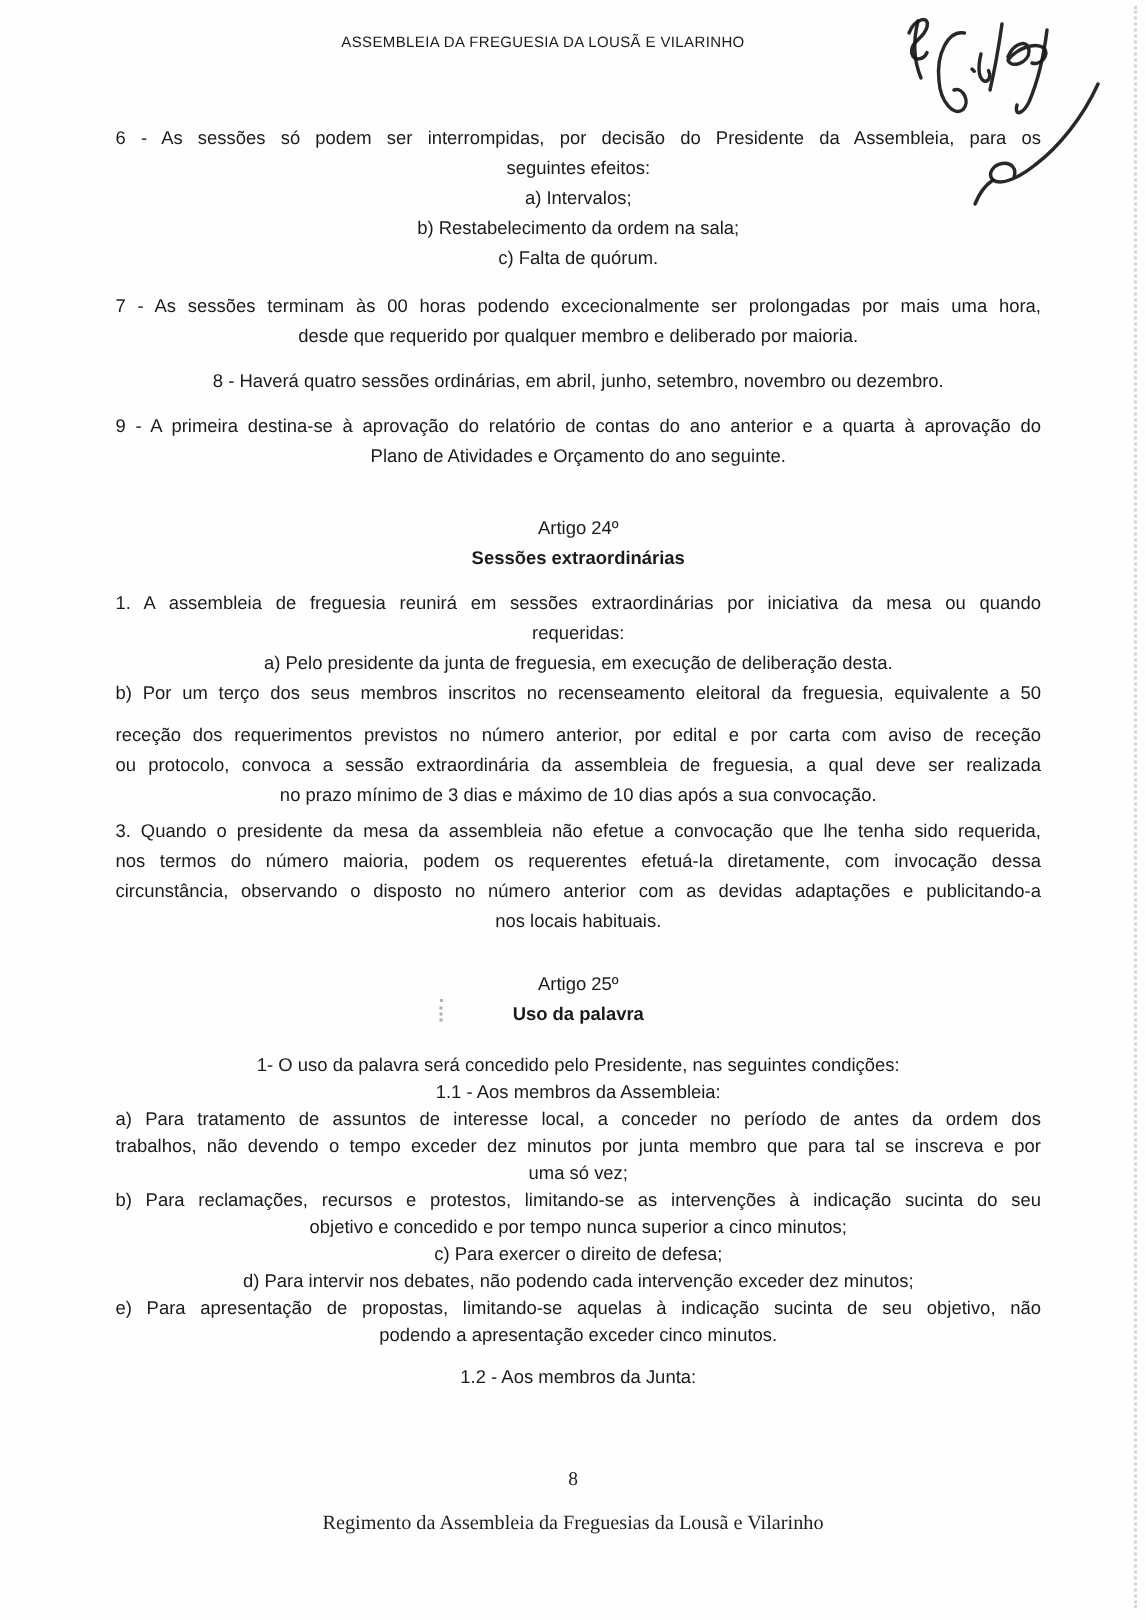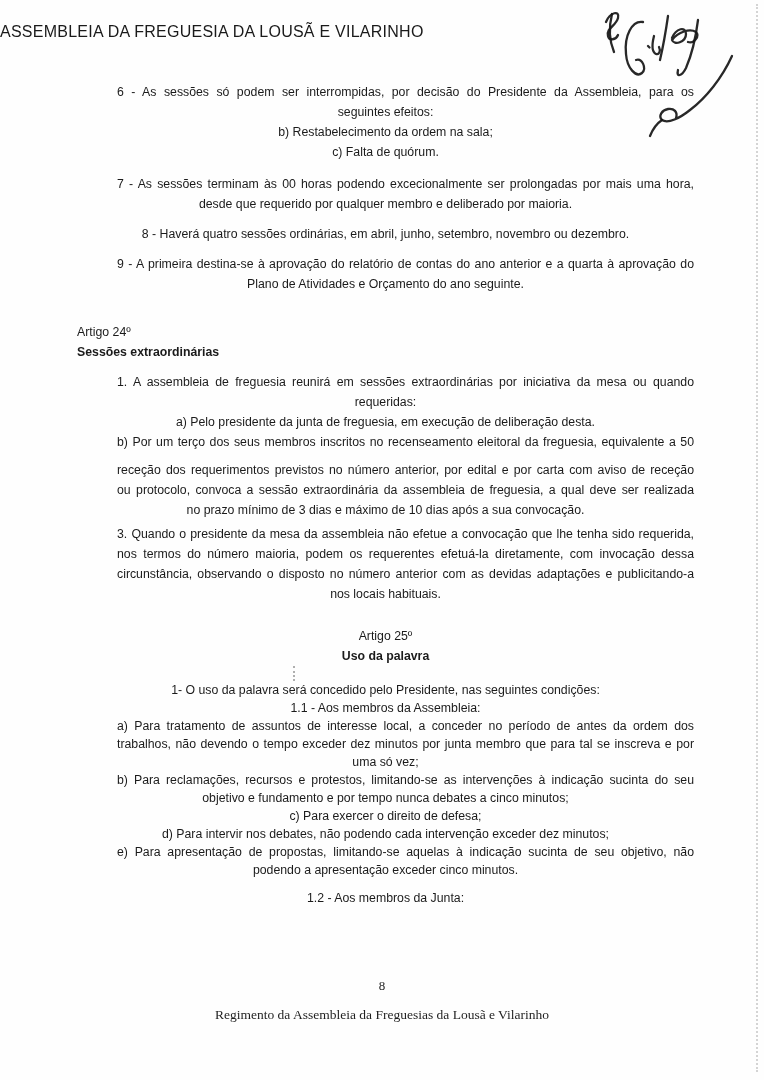--- a/index.html
+++ b/index.html
@@ -7,35 +7,35 @@
     width:764px;height:1080px;position:relative;overflow:hidden;
     background:#fdfdfc;color:#1c1c1c;
     font-family:"Liberation Sans",sans-serif;
   }
   .page{position:absolute;inset:0;background:#fefefe;}
   .scan-edge{position:absolute;top:4px;bottom:8px;left:756px;width:0;
     border-left:2px dotted #c6c6c6;opacity:.75;}
   .scan-mark{position:absolute;left:293px;top:666px;width:0;height:15px;
     border-left:2px dotted #8f8f8f;opacity:.7;}
   .header-title{
-    position:absolute;top:23px;left:0;width:724px;
-    font-size:16px;letter-spacing:.25px;color:#1a1a1a;
+    position:absolute;top:23px;left:0;width:724px;text-align:center;
+    font-size:10px;letter-spacing:.25px;color:#1a1a1a;
   }
   .signature{position:absolute;left:596px;top:2px;width:168px;height:172px;}
   .content{
     position:absolute;left:77px;top:82px;width:617px;
     font-size:12.3px;line-height:20px;color:#1b1b1b;
   }
   .ln{min-height:20px;}
-  .j{text-align:justify;text-align-last:justify;margin-left:40px;}
+  .j{text-align:justify;text-align-last:justify;}
   .l{text-align:center;}
   .blk{margin:0;}
   .mt8{margin-top:8px;}  .mt4{margin-top:4px;}
   .mt10{margin-top:10px;} .mt12{margin-top:12px;}
-  .head{margin-top:28px;margin-bottom:10px;}
+  .head{margin-top:28px;margin-bottom:10px;text-align:center;}
   .head2{margin-top:22px;margin-bottom:15px;text-align:center;}
   .head .sub, .head2 .sub{font-weight:bold;}
   .tight{line-height:18px;}
   .tight .ln{min-height:18px;}
   .pagenum{
     position:absolute;top:978px;left:0;width:764px;text-align:center;
     font-family:"Liberation Serif",serif;font-size:13px;color:#222;
   }
   .footer{
     position:absolute;top:1007px;left:0;width:764px;text-align:center;
@@ -65,20 +65,21 @@
       <path d="M66,118 C60,122 56,129 54,134"></path>
     </svg>
   </div>
 
   <div class="content">
 
     <div class="blk">
       <div class="ln j">6 - As sessões só podem ser interrompidas, por decisão do Presidente da Assembleia, para os</div>
       <div class="ln l">seguintes efeitos:</div>
     </div>
+    <div class="ln l">a) Intervalos;</div>
     <div class="ln l">b) Restabelecimento da ordem na sala;</div>
     <div class="ln l">c) Falta de quórum.</div>
 
     <div class="blk mt12">
       <div class="ln j">7 - As sessões terminam às 00 horas podendo excecionalmente ser prolongadas por mais uma hora,</div>
       <div class="ln l">desde que requerido por qualquer membro e deliberado por maioria.</div>
     </div>
 
     <div class="blk mt10">
       <div class="ln l">8 - Haverá quatro sessões ordinárias, em abril, junho, setembro, novembro ou dezembro.</div>
@@ -122,21 +123,21 @@
     <div class="tight">
       <div class="ln l">1- O uso da palavra será concedido pelo Presidente, nas seguintes condições:</div>
       <div class="ln l">1.1 - Aos membros da Assembleia:</div>
       <div class="blk">
         <div class="ln j">a) Para tratamento de assuntos de interesse local, a conceder no período de antes da ordem dos</div>
         <div class="ln j">trabalhos, não devendo o tempo exceder dez minutos por junta membro que para tal se inscreva e por</div>
         <div class="ln l">uma só vez;</div>
       </div>
       <div class="blk">
         <div class="ln j">b) Para reclamações, recursos e protestos, limitando-se as intervenções à indicação sucinta do seu</div>
-        <div class="ln l">objetivo e fundamento e por tempo nunca debates a cinco minutos;</div>
+        <div class="ln l">objetivo e concedido e por tempo nunca superior a cinco minutos;</div>
       </div>
       <div class="ln l">c) Para exercer o direito de defesa;</div>
       <div class="ln l">d) Para intervir nos debates, não podendo cada intervenção exceder dez minutos;</div>
       <div class="blk">
         <div class="ln j">e) Para apresentação de propostas, limitando-se aquelas à indicação sucinta de seu objetivo, não</div>
         <div class="ln l">podendo a apresentação exceder cinco minutos.</div>
       </div>
       <div class="ln l mt10">1.2 - Aos membros da Junta:</div>
     </div>
 

